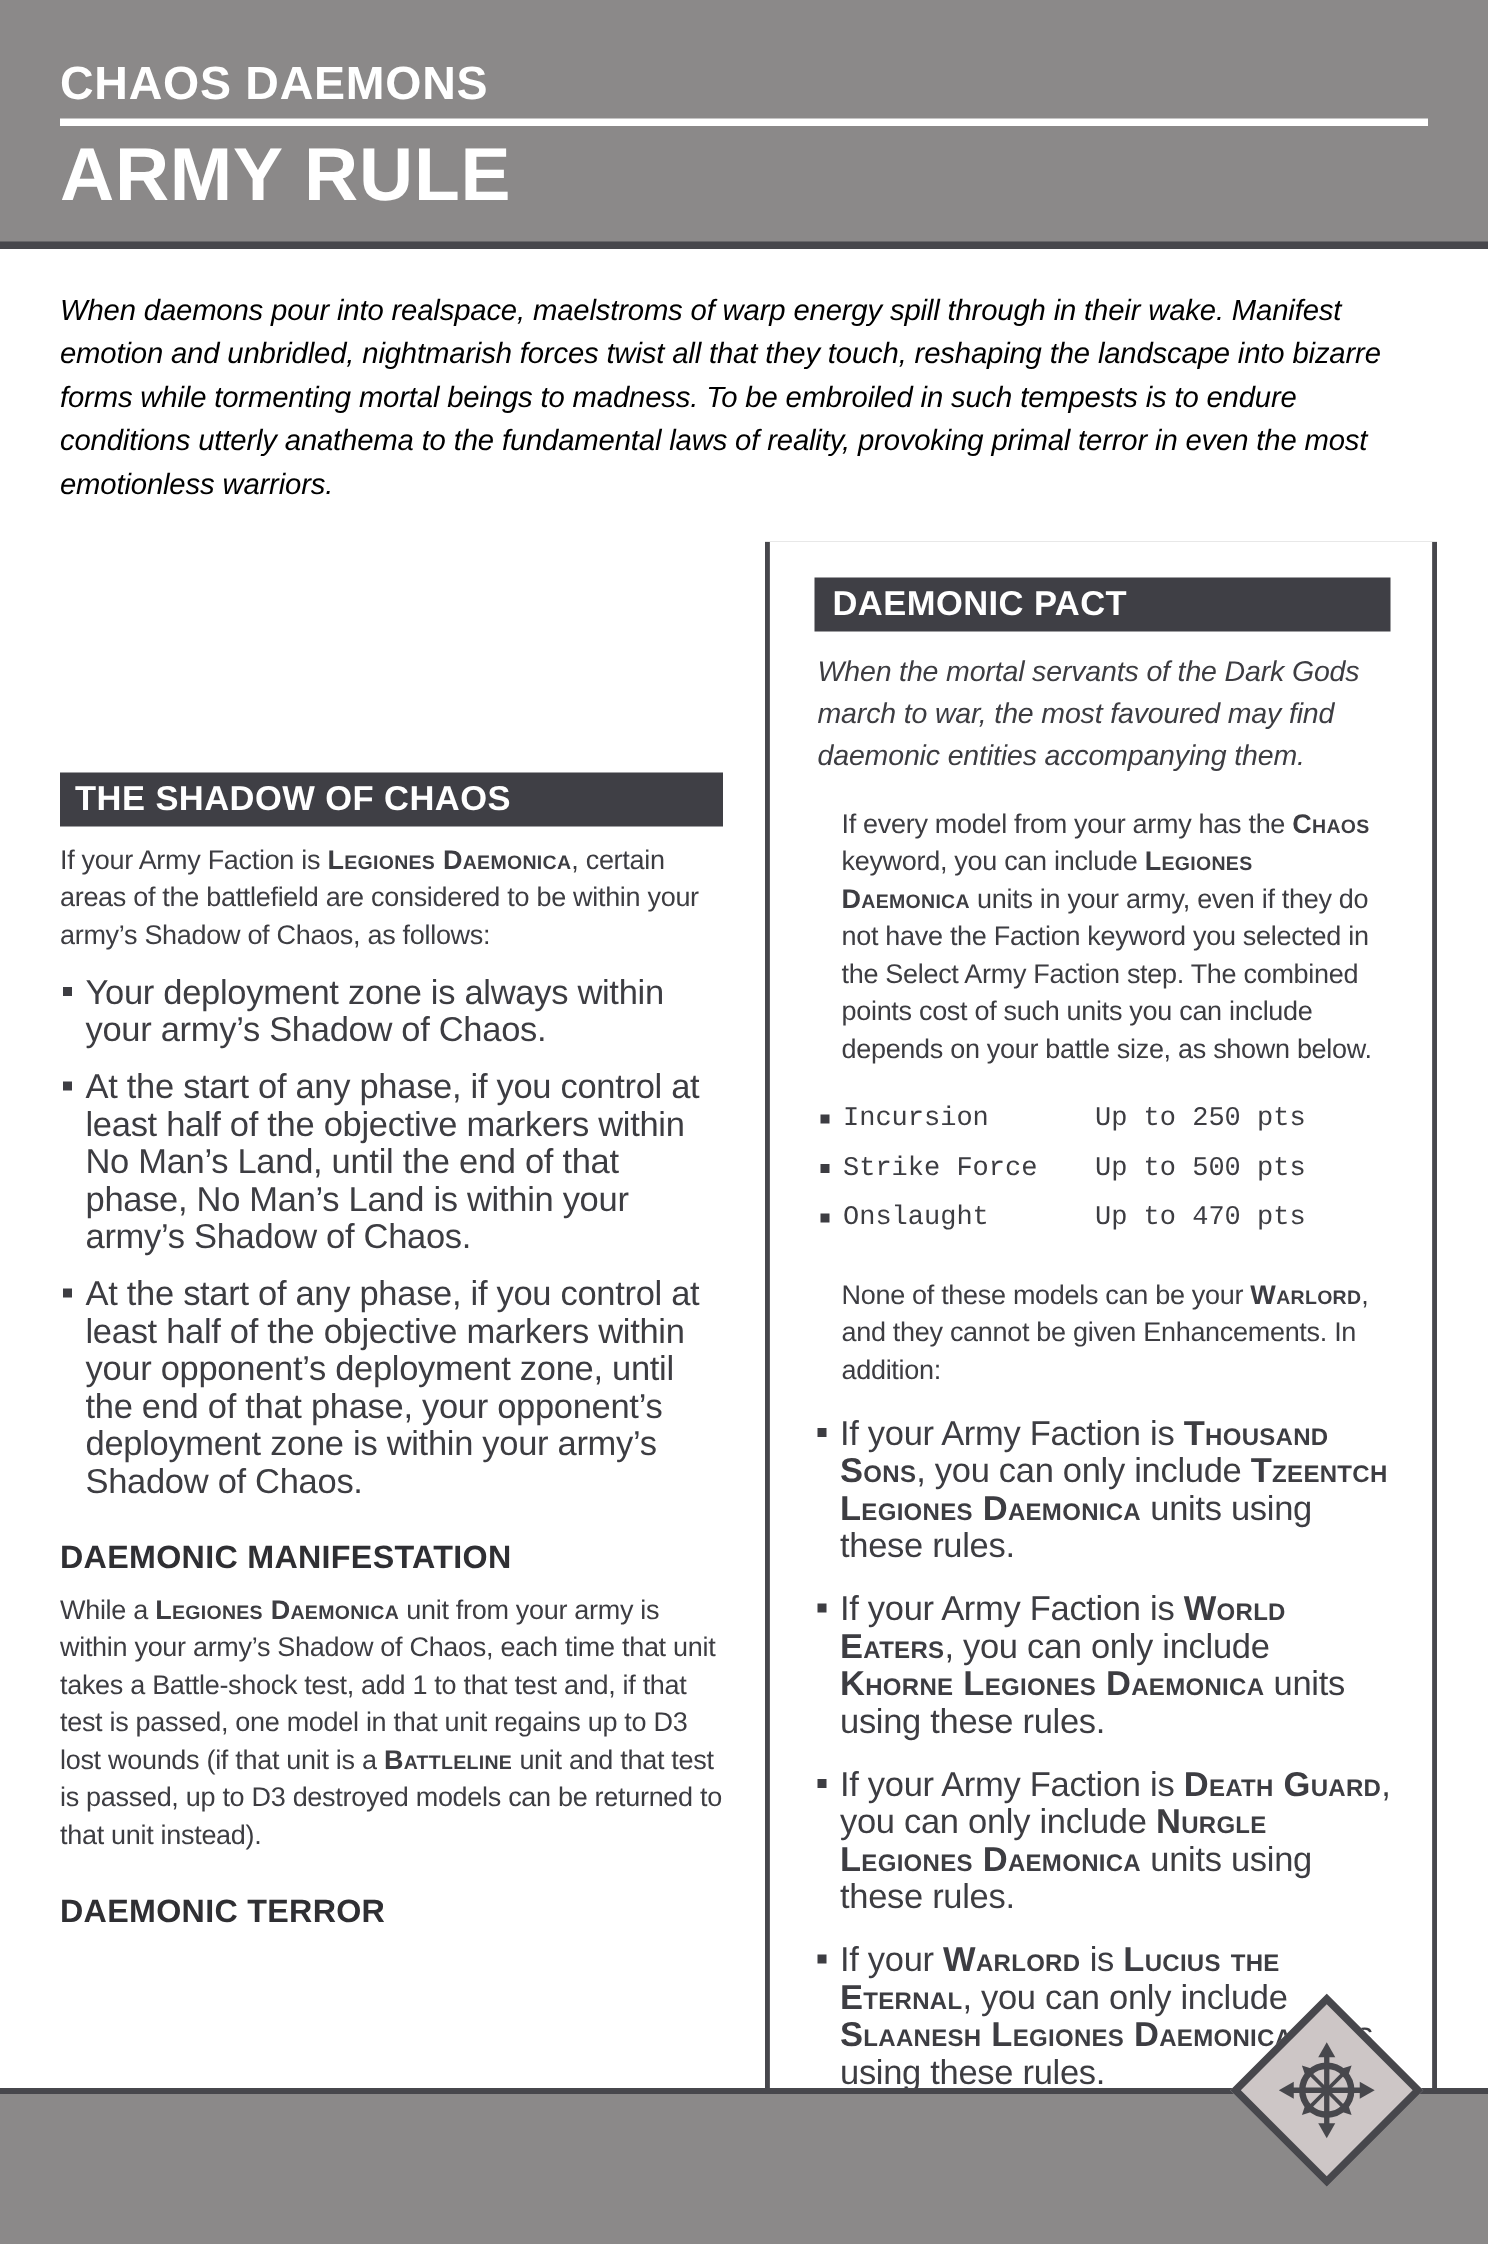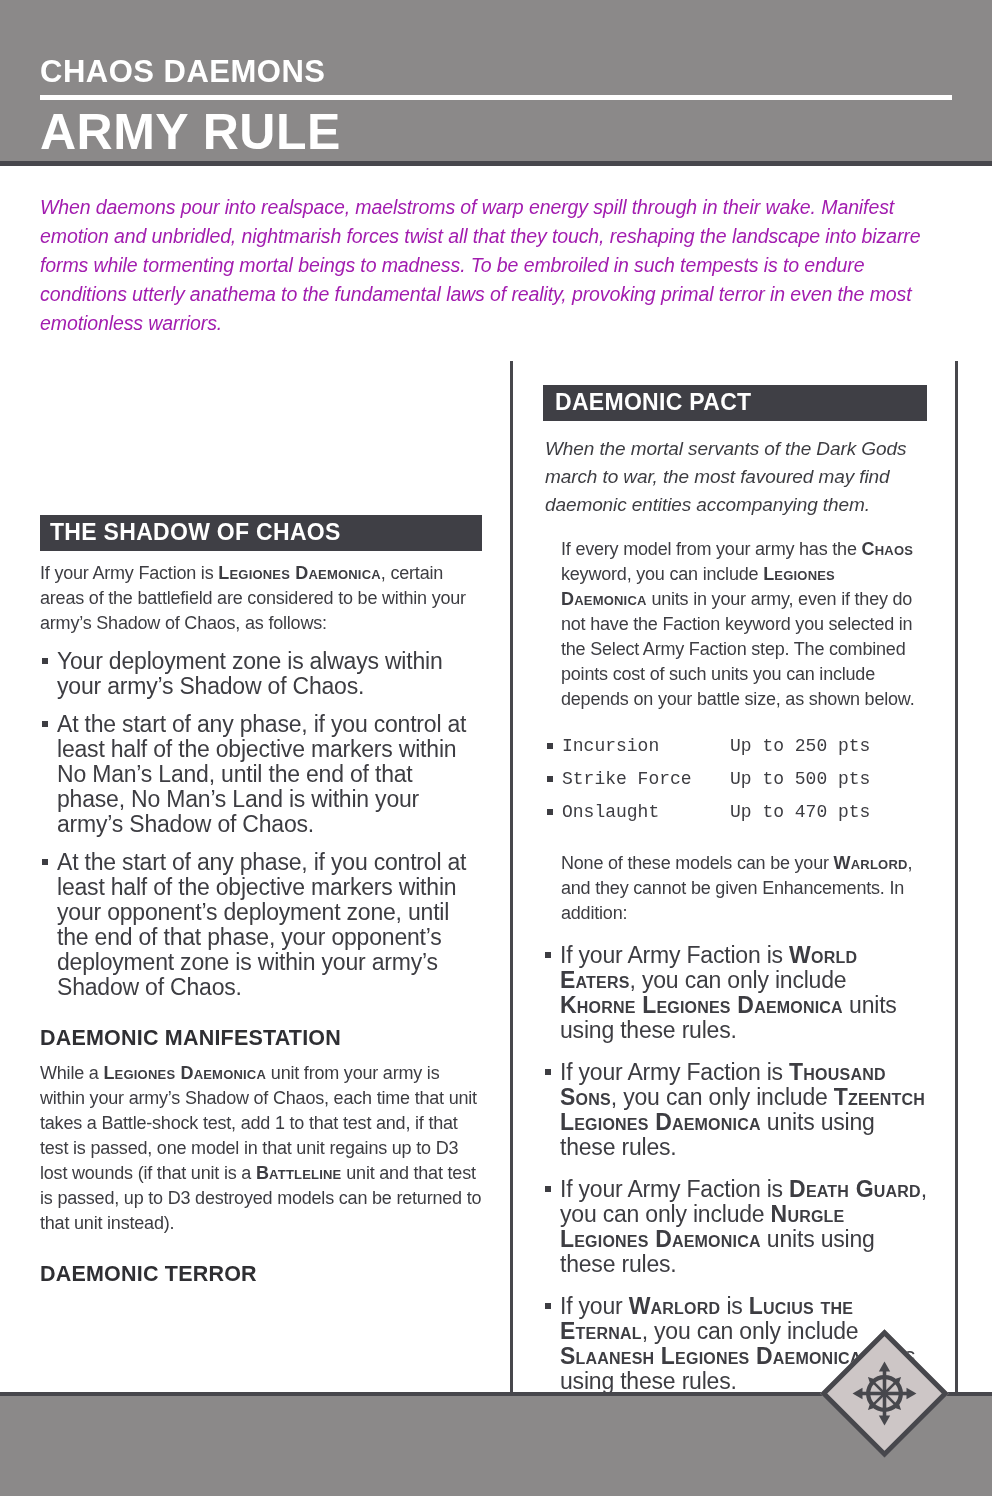--- a/index.html
+++ b/index.html
@@ -3,29 +3,29 @@
 <meta charset="utf-8">
 <style>
   html,body{margin:0;padding:0;}
   body{
     width:992px;height:1496px;position:relative;background:#ffffff;
     font-family:"Liberation Sans", sans-serif;color:#3d3d42;overflow:hidden;
   }
   
   .page-header{
     height:166px;background:#8b8989;border-bottom:5px solid #47474c;
-    box-sizing:border-box;padding:16px 40px;
+    box-sizing:border-box;padding:0 40px;
   }
   .kicker{padding-top:40px;font-size:31px;font-weight:700;color:#ffffff;letter-spacing:.5px;line-height:1;}
   .header-rule{height:5px;background:#ffffff;margin-top:8px;}
   .page-title{margin-top:7px;font-size:50px;font-weight:700;color:#ffffff;letter-spacing:.5px;line-height:1;}
   
   .intro{
     margin:27px 40px 0 40px;font-style:italic;font-size:19.5px;line-height:29px;
-    color:#a21caf;letter-spacing:-.1px;
+    color:#000000;letter-spacing:-.1px;
   }
   
   .columns{display:flex;align-items:center;margin:20px 40px 0 40px;gap:28px;}
   .col-left{width:442px;flex:0 0 442px;}
   .col-right{width:448px;flex:0 0 448px;}
   .section-bar{
     background:#3f3f45;color:#ffffff;font-weight:700;font-size:23px;
     padding:6px 10px 7px 10px;letter-spacing:.3px;line-height:1;
   }
   .body-par{font-size:18px;line-height:25px;letter-spacing:-.2px;margin:10px 0 0 0;}
@@ -112,22 +112,22 @@
               <span class="p-label">Strike Force</span>
               <span class="p-value">Up to 500 pts</span>
             </li>
             <li class="points-row">
               <span class="p-label">Onslaught</span>
               <span class="p-value">Up to 470 pts</span>
             </li>
           </ul>
         <p class="pact-par">None of these models can be your <span class="kw">Warlord</span>, and they cannot be given Enhancements. In addition:</p>
         <ul class="bullets pact-bullets">
+            <li class="bullet"><span class="b-text">If your Army Faction is <span class="kw">Thousand Sons</span>, you can only include <span class="kw">Tzeentch Legiones Daemonica</span> units using these rules.</span></li>
             <li class="bullet"><span class="b-text">If your Army Faction is <span class="kw">World Eaters</span>, you can only include <span class="kw">Khorne Legiones Daemonica</span> units using these rules.</span></li>
-            <li class="bullet"><span class="b-text">If your Army Faction is <span class="kw">Thousand Sons</span>, you can only include <span class="kw">Tzeentch Legiones Daemonica</span> units using these rules.</span></li>
             <li class="bullet"><span class="b-text">If your Army Faction is <span class="kw">Death Guard</span>, you can only include <span class="kw">Nurgle Legiones Daemonica</span> units using these rules.</span></li>
             <li class="bullet"><span class="b-text">If your <span class="kw">Warlord</span> is <span class="kw">Lucius the Eternal</span>, you can only include <span class="kw">Slaanesh Legiones Daemonica</span> units using these rules.</span></li>
           </ul>
       </div>
     </div>
   </section>
 
 </div>
 
 <footer class="page-footer"></footer>

